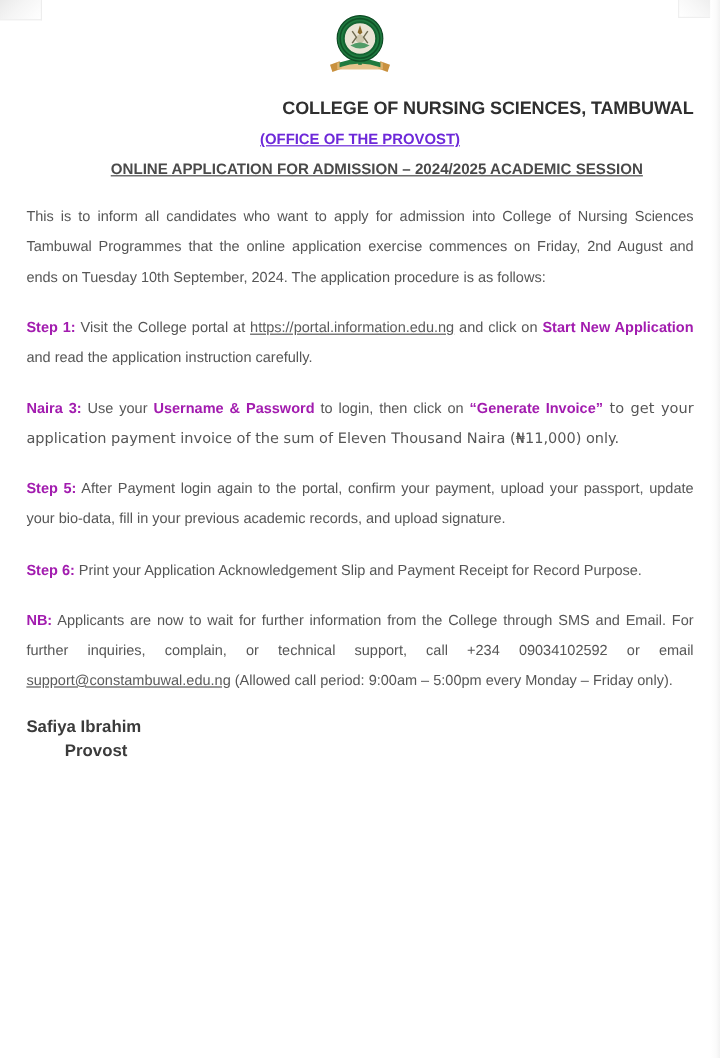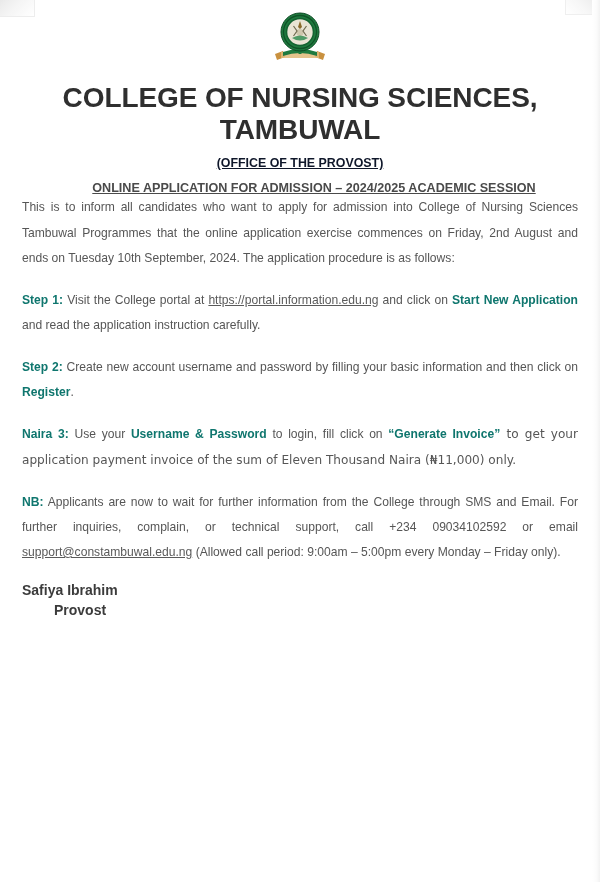--- a/index.html
+++ b/index.html
@@ -63,56 +63,56 @@
   }
   .crest {
     position: relative;
     width: 62px;
     height: 56px;
   }
   .crest svg { display: block; }
 
   
   .title {
-    text-align: center;
-    font-size: 28px;
+    text-align: right;
+    font-size: 15px;
     font-weight: bold;
     letter-spacing: -0.1px;
     color: #2f2f2f;
     margin: 10px 0 0 0;
     line-height: 1.15;
   }
   .subtitle {
     text-align: center;
     font-size: 12.4px;
     font-weight: bold;
-    color: #0f172a;
+    color: #6d28d9;
     margin: 10px 0 0 0;
   }
   .subtitle span { text-decoration: underline; }
   .subtitle2 {
     text-align: center;
     font-size: 12.6px;
     font-weight: bold;
     color: #4a4a4a;
     margin: 11px 0 0 0;
   }
   .subtitle2 span { text-decoration: underline; margin-left: 28px; }
 
   
-  .body-block { }
+  .body-block { margin-top: 20px; }
   p.para {
     text-align: justify;
     font-size: 12.1px;
     line-height: 2.08;
     color: #565656;
     margin: 0 0 17px 0;
   }
   p.para.tight { margin-bottom: 16px; }
-  b { color: #0f766e; font-weight: bold; }
+  b { color: #a21caf; font-weight: bold; }
   .link {
     text-decoration: underline;
     color: #5a5a5a;
   }
   .naira { font-family: "DejaVu Sans", sans-serif; }
 
   .signature {
     margin-top: 9px;
     font-size: 14px;
     line-height: 1.42;
@@ -165,26 +165,27 @@
   <div class="subtitle2">
     <span>ONLINE APPLICATION FOR ADMISSION – 2024/2025 ACADEMIC SESSION</span>
   </div>
 
   <div class="body-block">
 
     <p class="para"><span>This is to inform all candidates who want to apply for admission into College of Nursing Sciences Tambuwal Programmes that the online application exercise commences on Friday, 2nd August and ends on Tuesday 10th September, 2024. The application procedure is as follows:</span></p>
 
     <p class="para"><b>Step 1:</b><span> Visit the College portal at </span><a class="link" href="#">https://portal.information.edu.ng</a><span> and click on </span><b>Start New Application</b><span> and read the application instruction carefully.</span></p>
 
-    <p class="para"><b>Step 2:</b><span> Create new account username and password by filling your basic information and then click on </span><b>Register</b><span>.</span></p>
 
-    <p class="para"><b>Naira 3:</b><span> Use your </span><b>Username &amp; Password</b><span> to login, fill click on </span><b>“Generate Invoice”</b><span class="naira"> to get your application payment invoice of the sum of Eleven Thousand Naira (₦11,000) only.</span></p>
+    <p class="para"><b>Naira 3:</b><span> Use your </span><b>Username &amp; Password</b><span> to login, then click on </span><b>“Generate Invoice”</b><span class="naira"> to get your application payment invoice of the sum of Eleven Thousand Naira (₦11,000) only.</span></p>
 
 
+    <p class="para"><b>Step 5:</b><span> After Payment login again to the portal, confirm your payment, upload your passport, update your bio-data, fill in your previous academic records, and upload signature.</span></p>
 
+    <p class="para"><b>Step 6:</b><span> Print your Application Acknowledgement Slip and Payment Receipt for Record Purpose.</span></p>
 
     <p class="para tight"><b>NB:</b><span> Applicants are now to wait for further information from the College through SMS and Email. For further inquiries, complain, or technical support, call </span><span>+234 09034102592</span><span> or email </span><a class="link" href="#">support@constambuwal.edu.ng</a><span> (Allowed call period: 9:00am – 5:00pm every Monday – Friday only).</span></p>
 
     <div class="signature">
       <div class="nm">Safiya Ibrahim</div>
       <div class="role">Provost</div>
     </div>
 
   </div>
 </div>

